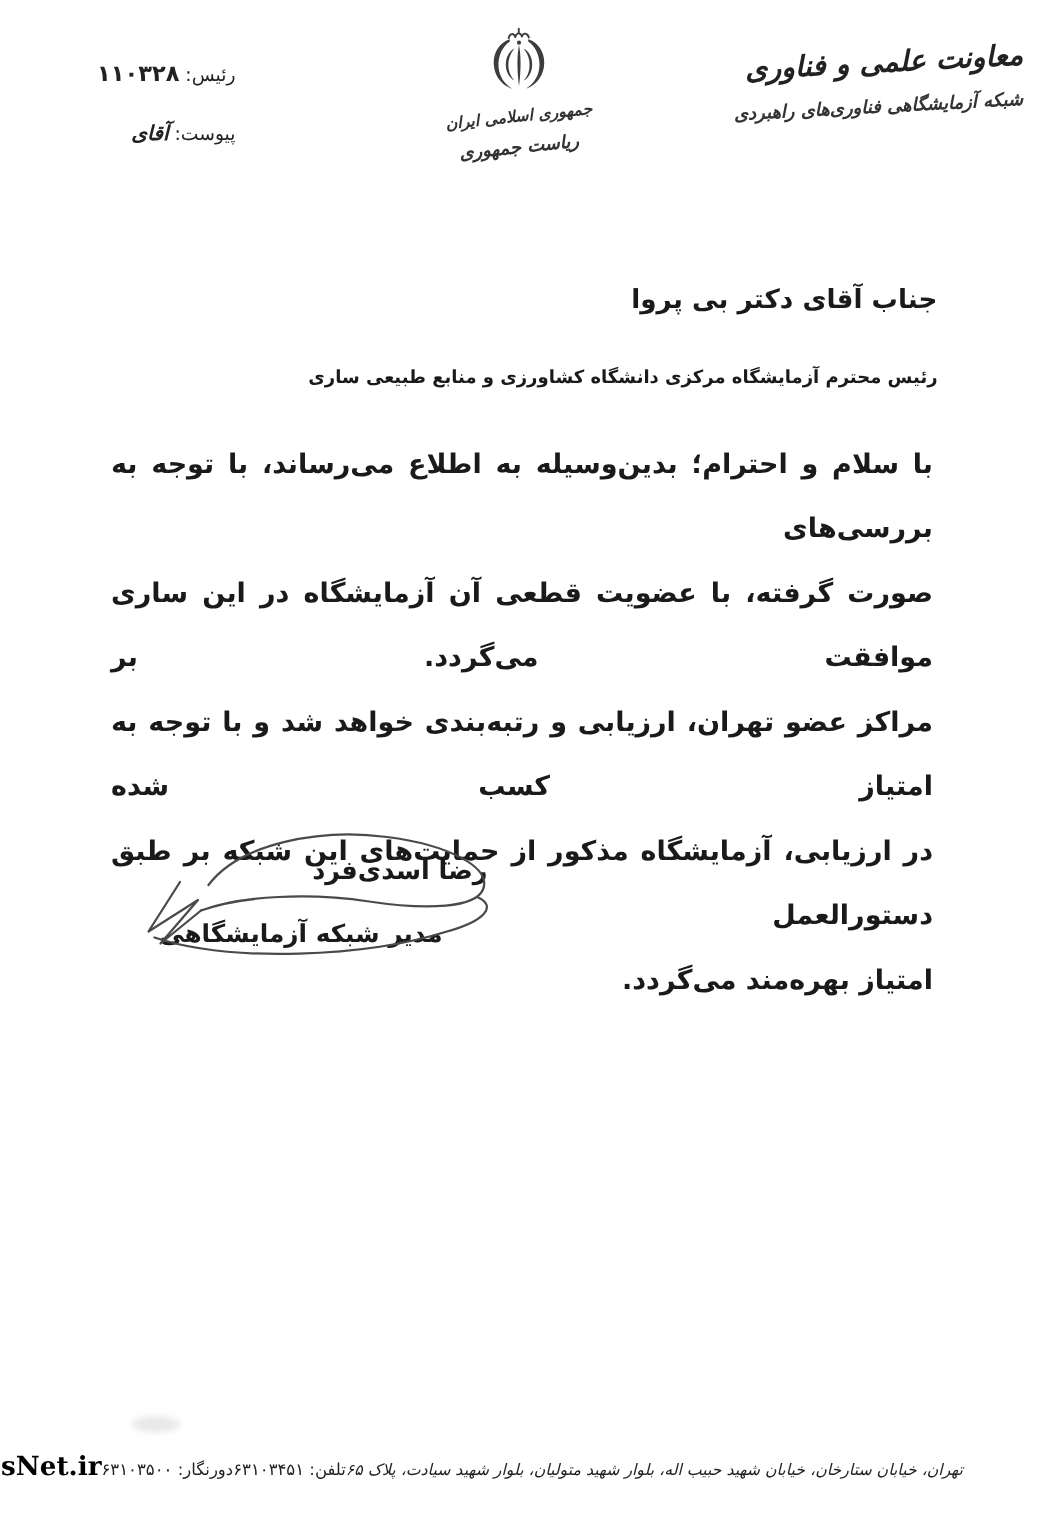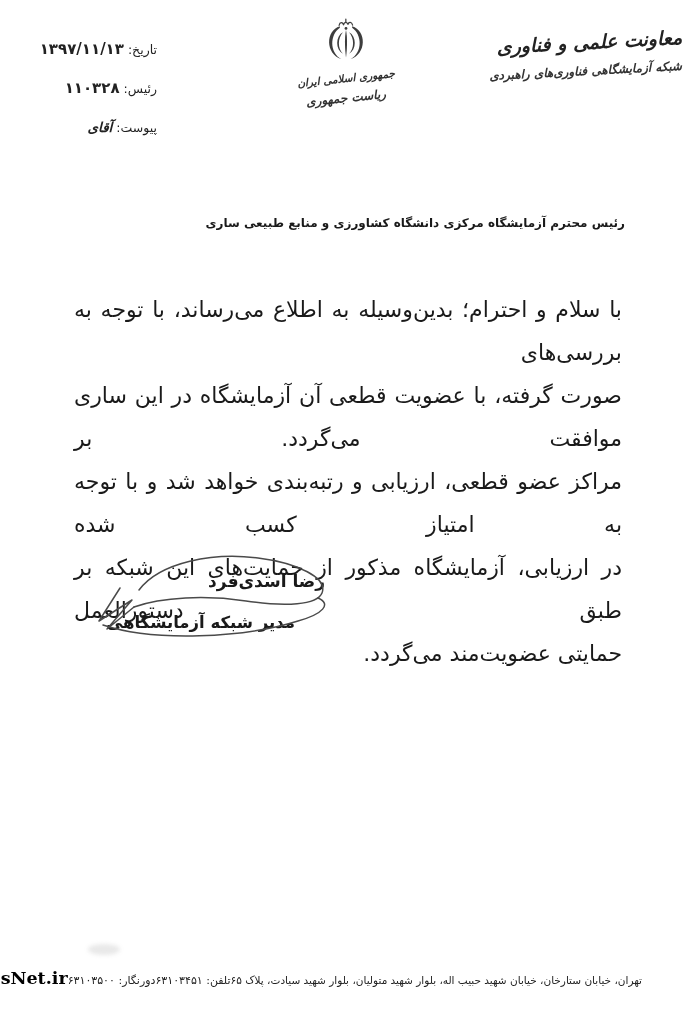--- a/index.html
+++ b/index.html
@@ -23,47 +23,43 @@
   
   .org{position:absolute;top:26px;right:10px;direction:rtl;text-align:right;}
   .org-line1{font-size:19px;font-weight:bold;font-style:italic;transform:rotate(-3deg);transform-origin:right center;white-space:nowrap;color:#222;}
   .org-line2{margin-top:11px;font-size:12px;font-style:italic;font-weight:bold;transform:rotate(-3deg);transform-origin:right center;white-space:nowrap;color:#333;}
   
   .recipient{position:absolute;top:186px;right:67px;direction:rtl;text-align:right;}
   .recipient-line1{font-size:17.5px;font-weight:bold;line-height:28px;white-space:nowrap;}
   .recipient-line2{margin-top:24px;font-size:12px;font-weight:bold;line-height:26px;white-space:nowrap;}
   
   .body-text{position:absolute;top:288px;right:70px;width:548px;direction:rtl;}
-  .body-line{font-size:22px;line-height:43px;text-align:justify;text-align-last:justify;white-space:normal;}
+  .body-line{font-size:18px;line-height:43px;text-align:justify;text-align-last:justify;white-space:normal;font-weight:bold;}
   .body-line:last-child{text-align-last:right;}
   
   .sig-block{position:absolute;top:566px;right:367px;width:265px;direction:rtl;text-align:right;}
   .sig-name{font-size:17px;font-weight:bold;line-height:30px;white-space:nowrap;}
   .sig-title{margin-top:13px;margin-right:30px;font-size:16.5px;font-weight:bold;line-height:28px;white-space:nowrap;}
   .sig-scribble{position:absolute;top:548px;left:92px;pointer-events:none;}
   
   .smudge{position:absolute;top:944px;left:88px;width:32px;height:11px;border-radius:50%;
     background:#9a9a9a;opacity:.22;filter:blur(2px);}
   
   .footer{position:absolute;top:968px;left:52px;right:50px;display:flex;direction:rtl;
     justify-content:space-between;align-items:baseline;}
-  .f-address{font-size:10.5px;color:#222;white-space:nowrap;}
+  .f-address{font-size:10.5px;font-style:italic;color:#222;white-space:nowrap;}
   .f-tel,.f-fax{font-size:11px;color:#222;white-space:nowrap;}
   .f-web{direction:ltr;font-family:"DejaVu Serif",serif;font-weight:bold;font-size:17.5px;color:#000;white-space:nowrap;}
 </style>
 </head>
 <body>
 
 <div class="page">
 
   <div class="meta">
-    <div class="meta-row">
-      <span>تاریخ:</span>
-      <span class="val">۱۳۹۷/۱۱/۱۳</span>
-    </div>
     <div class="meta-row">
       <span>رئیس:</span>
       <span class="val">۱۱۰۳۲۸</span>
     </div>
     <div class="meta-row">
       <span>پیوست:</span>
       <span class="val-hand">آقای</span>
     </div>
   </div>
 
@@ -89,29 +85,30 @@
     <div class="emblem-cap1">جمهوری اسلامی ایران</div>
     <div class="emblem-cap2">ریاست جمهوری</div>
   </div>
 
   <div class="org">
     <div class="org-line1">معاونت علمی و فناوری</div>
     <div class="org-line2">شبکه آزمایشگاهی فناوری‌های راهبردی</div>
   </div>
 
   <div class="recipient">
+    <div class="recipient-line1">جناب آقای دکتر بی پروا</div>
     <div class="recipient-line2">رئیس محترم آزمایشگاه مرکزی دانشگاه کشاورزی و منابع طبیعی ساری</div>
   </div>
 
   <div class="body-text">
       <div class="body-line">با سلام و احترام؛ بدین‌وسیله به اطلاع می‌رساند، با توجه به بررسی‌های</div>
       <div class="body-line">صورت گرفته، با عضویت قطعی آن آزمایشگاه در این ساری موافقت می‌گردد. بر</div>
-      <div class="body-line">مراکز عضو قطعی، ارزیابی و رتبه‌بندی خواهد شد و با توجه به امتیاز کسب شده</div>
+      <div class="body-line">مراکز عضو تهران، ارزیابی و رتبه‌بندی خواهد شد و با توجه به امتیاز کسب شده</div>
       <div class="body-line">در ارزیابی، آزمایشگاه مذکور از حمایت‌های این شبکه بر طبق دستورالعمل</div>
-      <div class="body-line">حمایتی عضویت‌مند می‌گردد.</div>
+      <div class="body-line">امتیاز بهره‌مند می‌گردد.</div>
     </div>
 
   <div class="sig-block">
     <div class="sig-name">رضا اسدی‌فرد</div>
     <div class="sig-title">مدیر شبکه آزمایشگاهی</div>
   </div>
   <svg class="sig-scribble" width="268" height="108" viewBox="0 0 268 108" aria-hidden="true">
     <g fill="none" stroke="#4a4a4a" stroke-width="1.5" stroke-linecap="round" stroke-linejoin="round">
       <path d="M47,42 C68,14 122,4 166,10 C206,15 236,30 230,45 C225,57 194,59 154,53 C114,47 70,49 42,59"></path>
       <path d="M42,59 L15,81 L40,52 L7,73 L28,40"></path>

